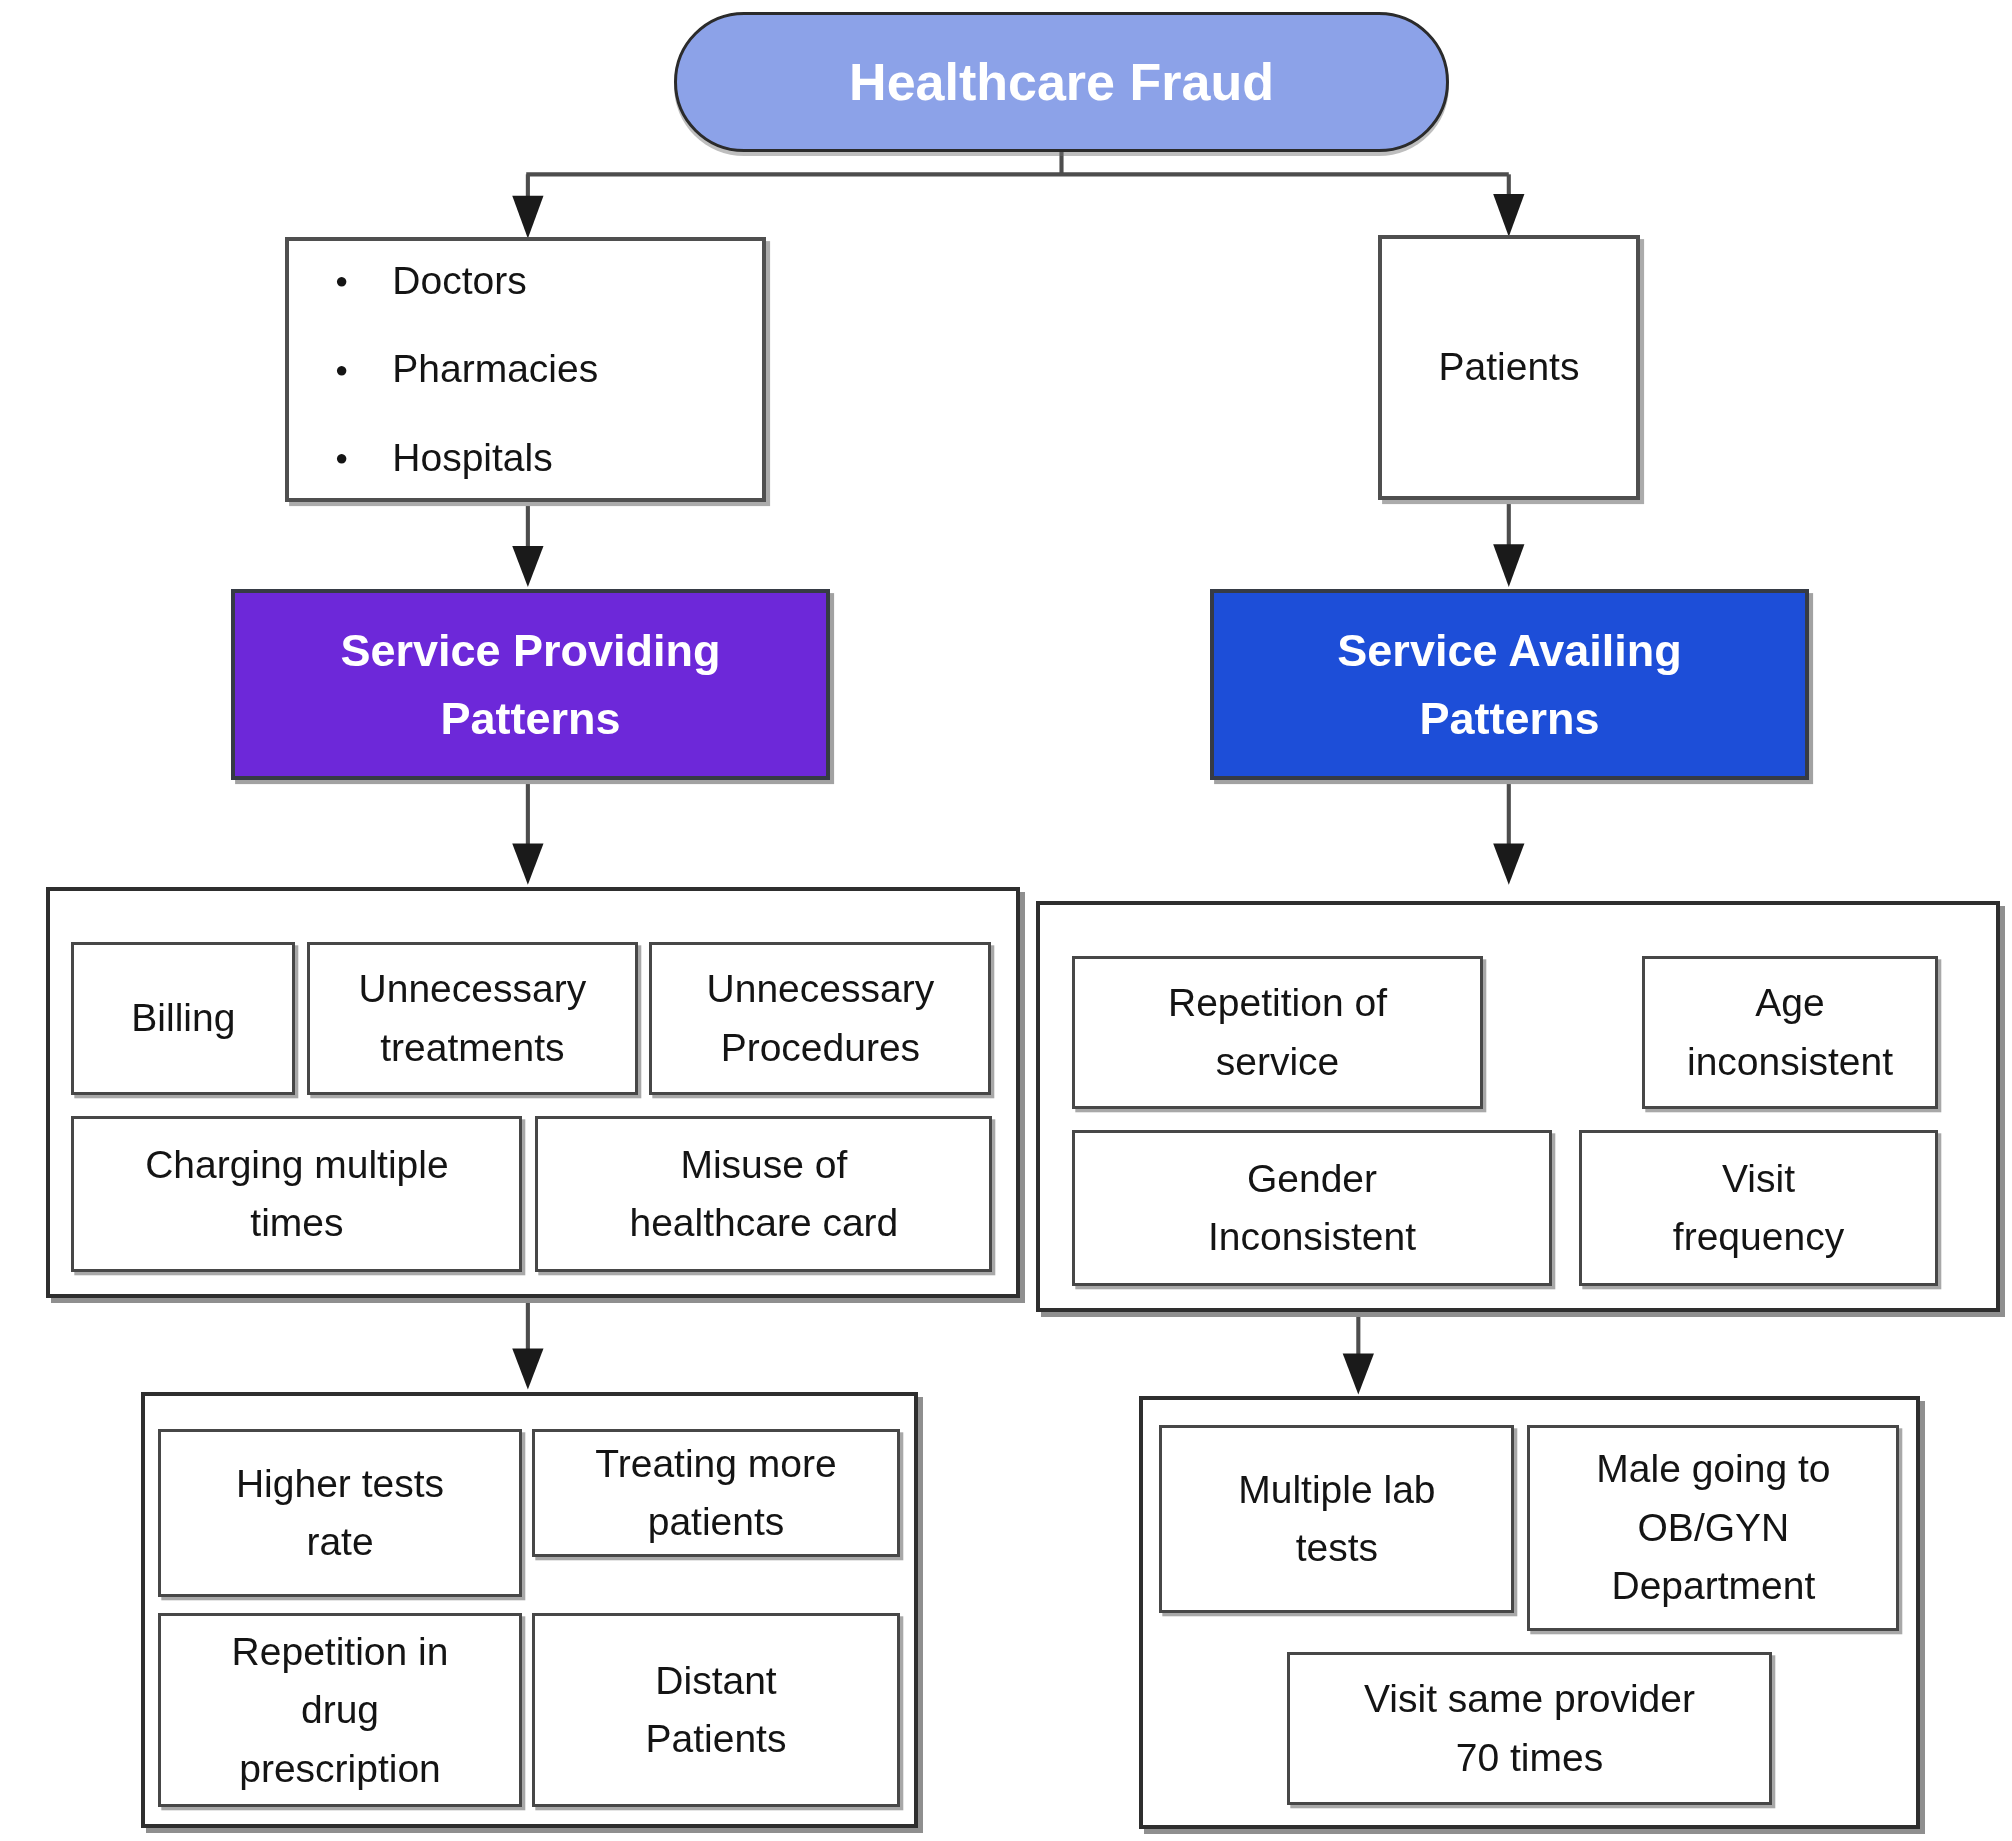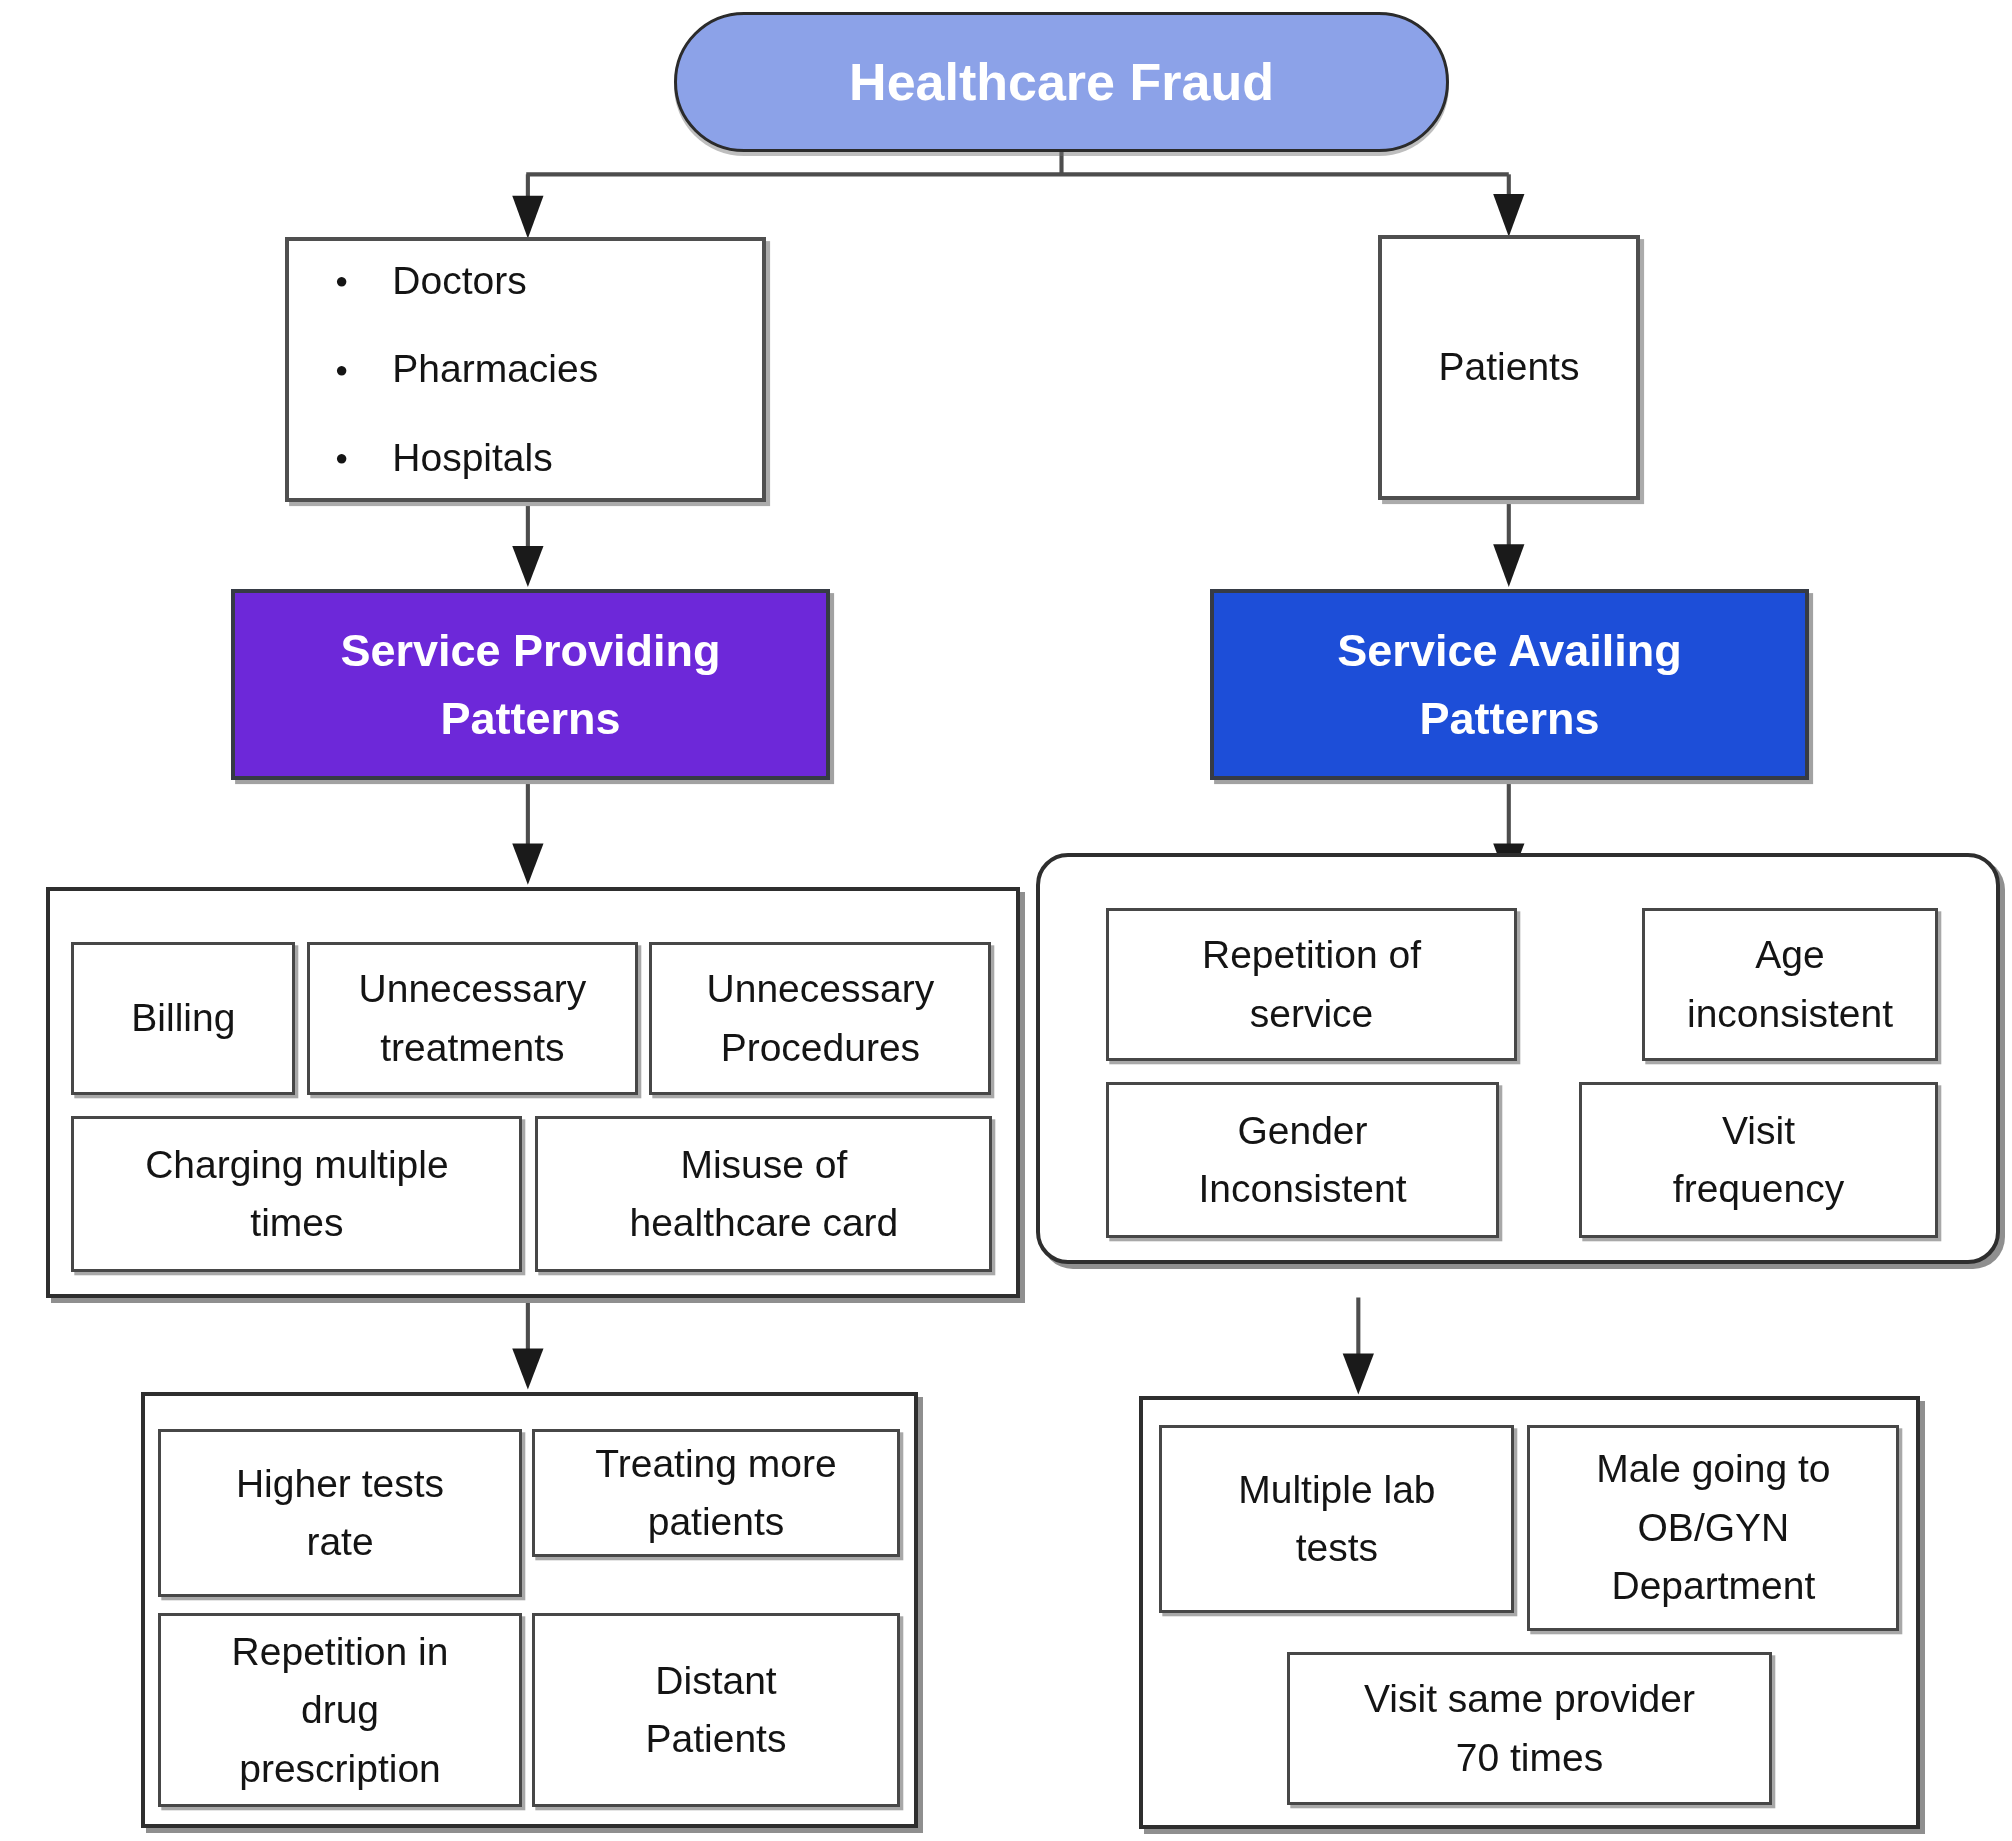--- a/index.html
+++ b/index.html
@@ -42,21 +42,21 @@
   }
   .entity-row { display:flex; align-items:center; }
   .bullet { font-size:22px; margin-right:44px; line-height:1; }
   .patients { left:1378px; top:235px; width:262px; height:265px; }
 
   .container {
     position:absolute; background:#ffffff; box-sizing:border-box;
     border:4.1px solid #2e2e2e; box-shadow:5px 5px 0 #8f8f8f;
   }
   .container-pl { left:46px;   top:887px; width:974px; height:411px; padding:51px 21.4px 0; }
-  .container-pr { left:1036px; top:853px; width:964px; height:411px; padding:51px 58px 0 66px;border-radius:32px; }
+  .container-pr { left:1036px; top:901px; width:964px; height:411px; padding:51px 58px 0 32px; }
   .container-il { left:141px;  top:1392px; width:777px;  height:436px; padding:33px 13px 0; }
   .container-ir { left:1139px; top:1396px; width:781px;  height:433px; padding:25px 16.4px 0; }
 
   .row { display:flex; }
   .row-spread { justify-content:space-between; }
   .cell {
     display:flex; align-items:center; justify-content:center; text-align:center;
     border:3.3px solid #474747; box-shadow:3.3px 3.3px 0 #a8a8a8; box-sizing:border-box;
     background:#ffffff; font-size:39px; line-height:1.5;
   }
@@ -64,21 +64,21 @@
   .mt26 { margin-top:21.4px; } .mt20 { margin-top:16.4px; }
 
   .c-billing { width:224px; height:153px; }
   .c-ut      { width:331px; height:153px; }
   .c-up      { width:342px; height:153px; }
   .c-cmt     { width:451px; height:156px; }
   .c-mhc     { width:457px; height:156px; }
 
   .c-ros { width:411px; height:153px; }
   .c-ai  { width:296px; height:153px; }
-  .c-gi  { width:393px; height:156px; }
+  .c-gi  { width:480px; height:156px; }
   .c-vf  { width:359px; height:156px; }
 
   .c-htr { width:364px; height:168px; }
   .c-tmp { width:368px; height:128px; }
   .c-rdp { width:364px; height:194px; }
   .c-dp  { width:368px; height:194px; }
 
   .row-top { align-items:flex-start; }
   .c-mlt { width:355px; height:188px; }
   .c-mgo { width:372px; height:206px; }

